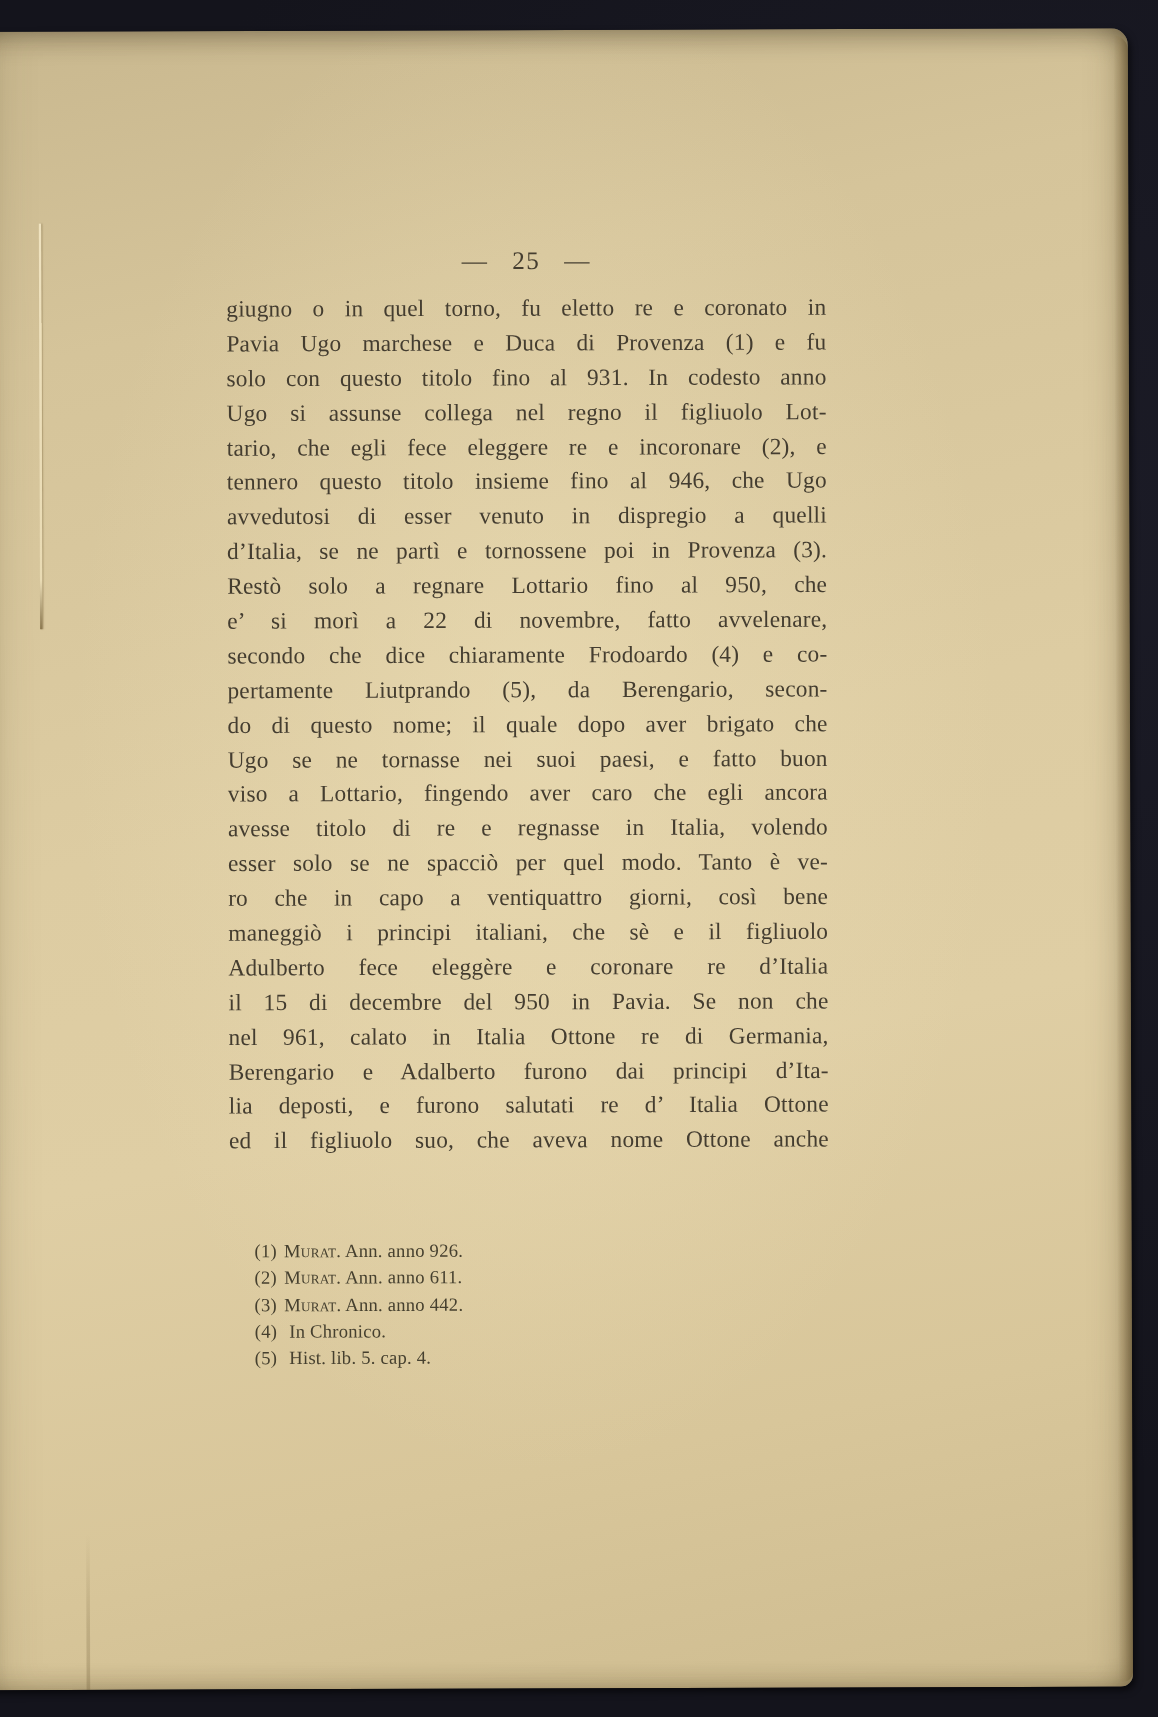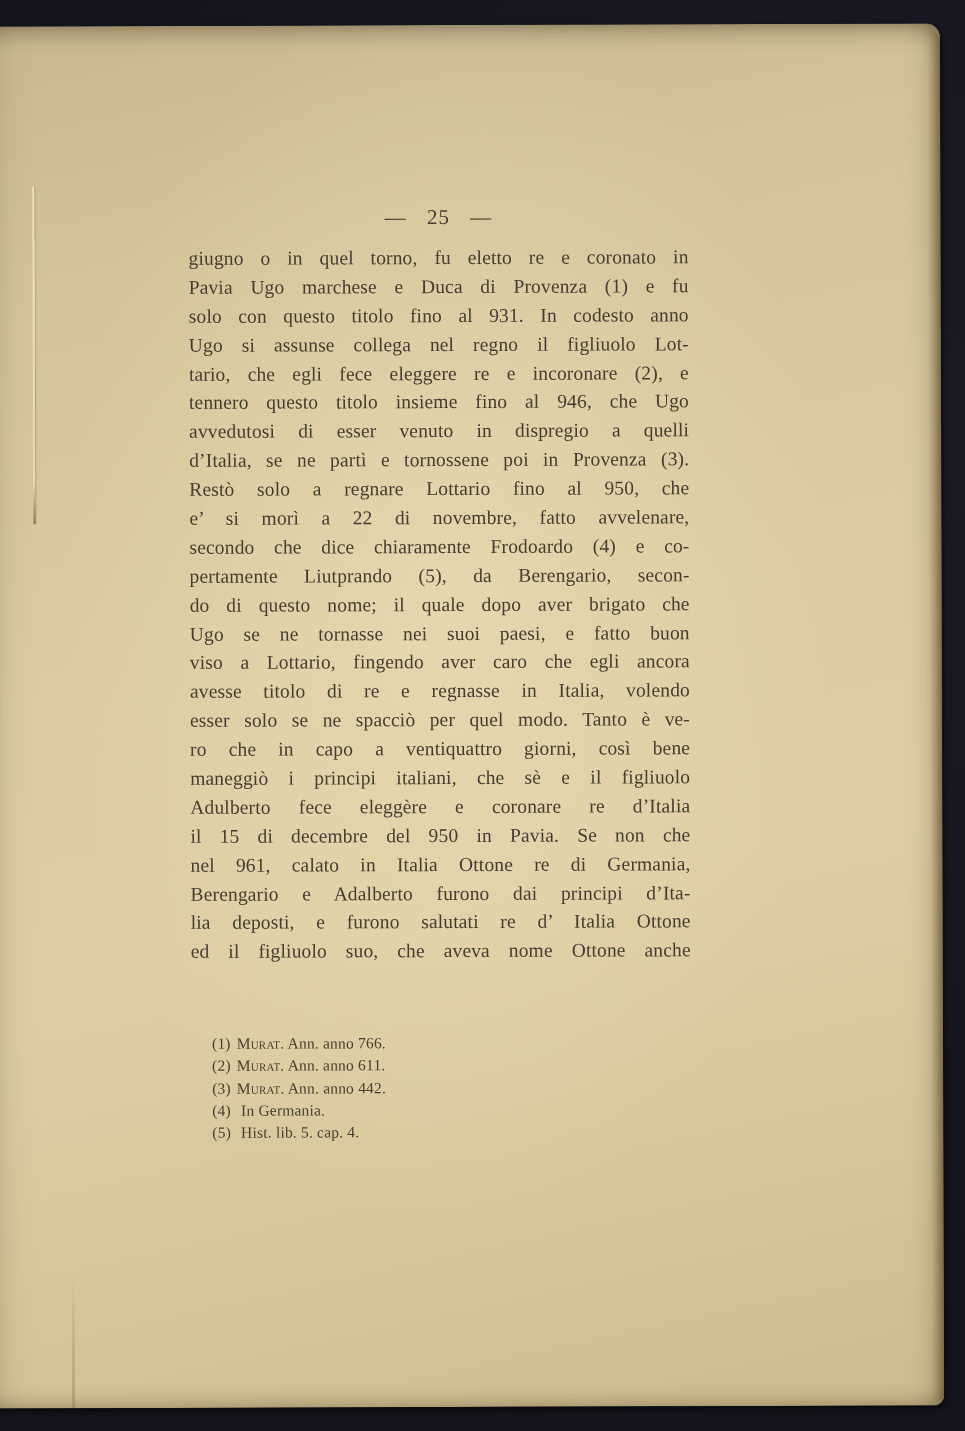--- a/index.html
+++ b/index.html
@@ -111,29 +111,29 @@
       <div class="line">Adulberto fece eleggère e coronare re d’Italia</div>
       <div class="line">il 15 di decembre del 950 in Pavia. Se non che</div>
       <div class="line">nel 961, calato in Italia Ottone re di Germania,</div>
       <div class="line">Berengario e Adalberto furono dai principi d’Ita-</div>
       <div class="line">lia deposti, e furono salutati re d’ Italia  Ottone</div>
       <div class="line">ed il figliuolo suo, che aveva nome Ottone anche</div>
     </div>
 
     <div class="footnotes">
       <div class="footnote">
-        <span class="marker">(1)</span><span class="sc">Murat.</span> <span>Ann. anno 766.</span>
+        <span class="marker">(1)</span><span class="sc">Murat.</span> <span>Ann. anno 926.</span>
       </div>
       <div class="footnote">
         <span class="marker">(2)</span><span class="sc">Murat.</span> <span>Ann. anno 611.</span>
       </div>
       <div class="footnote">
         <span class="marker">(3)</span><span class="sc">Murat.</span> <span>Ann. anno 442.</span>
       </div>
       <div class="footnote">
-        <span class="marker">(4)</span> <span>In Germania.</span>
+        <span class="marker">(4)</span> <span>In Chronico.</span>
       </div>
       <div class="footnote">
         <span class="marker">(5)</span> <span>Hist. lib. 5. cap. 4.</span>
       </div>
     </div>
   </div>
 </div>
 
 </body></html>

